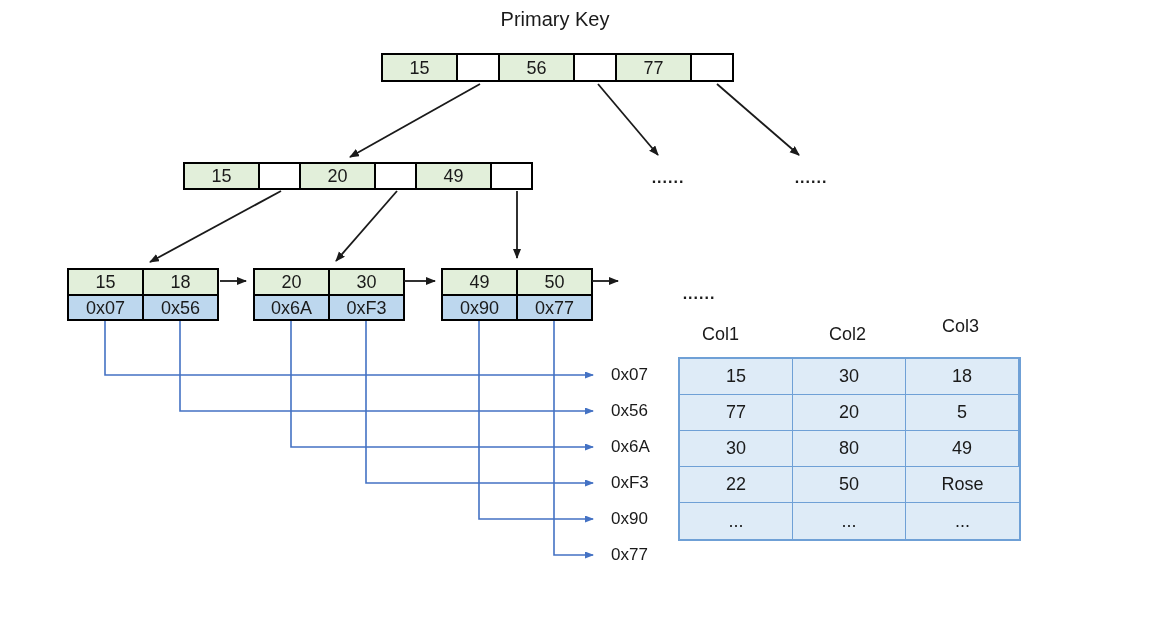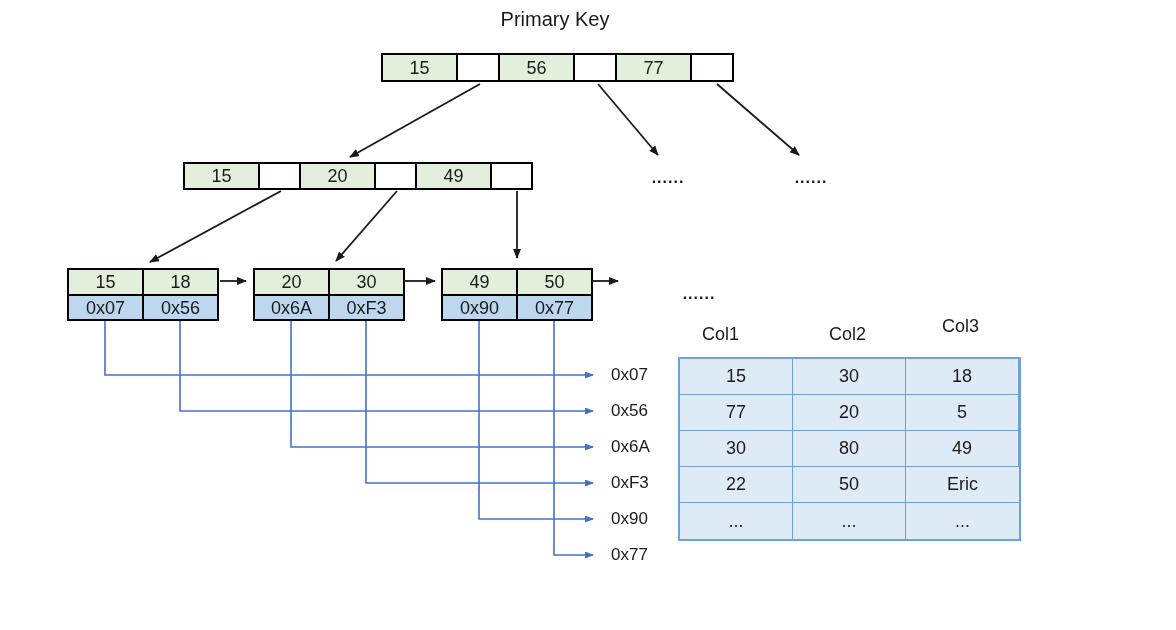--- a/index.html
+++ b/index.html
@@ -133,21 +133,21 @@
     <div class="tcell">30</div>
     <div class="tcell">18</div>
     <div class="tcell">77</div>
     <div class="tcell">20</div>
     <div class="tcell">5</div>
     <div class="tcell">30</div>
     <div class="tcell">80</div>
     <div class="tcell">49</div>
     <div class="tcell">22</div>
     <div class="tcell">50</div>
-    <div class="tcell lastcol">Eric</div>
+    <div class="tcell lastcol">Rose</div>
     <div class="tcell lastrow">...</div>
     <div class="tcell lastrow">...</div>
     <div class="tcell lastcol lastrow">...</div>
   </div>
 
 <svg id="wires" width="1176" height="630" viewBox="0 0 1176 630">
   <defs>
     <marker id="mb" markerUnits="userSpaceOnUse" markerWidth="11" markerHeight="9" refX="9" refY="4" orient="auto">
       <path d="M0,0 L10,4 L0,8 Z" class="ah-black"></path>
     </marker>

